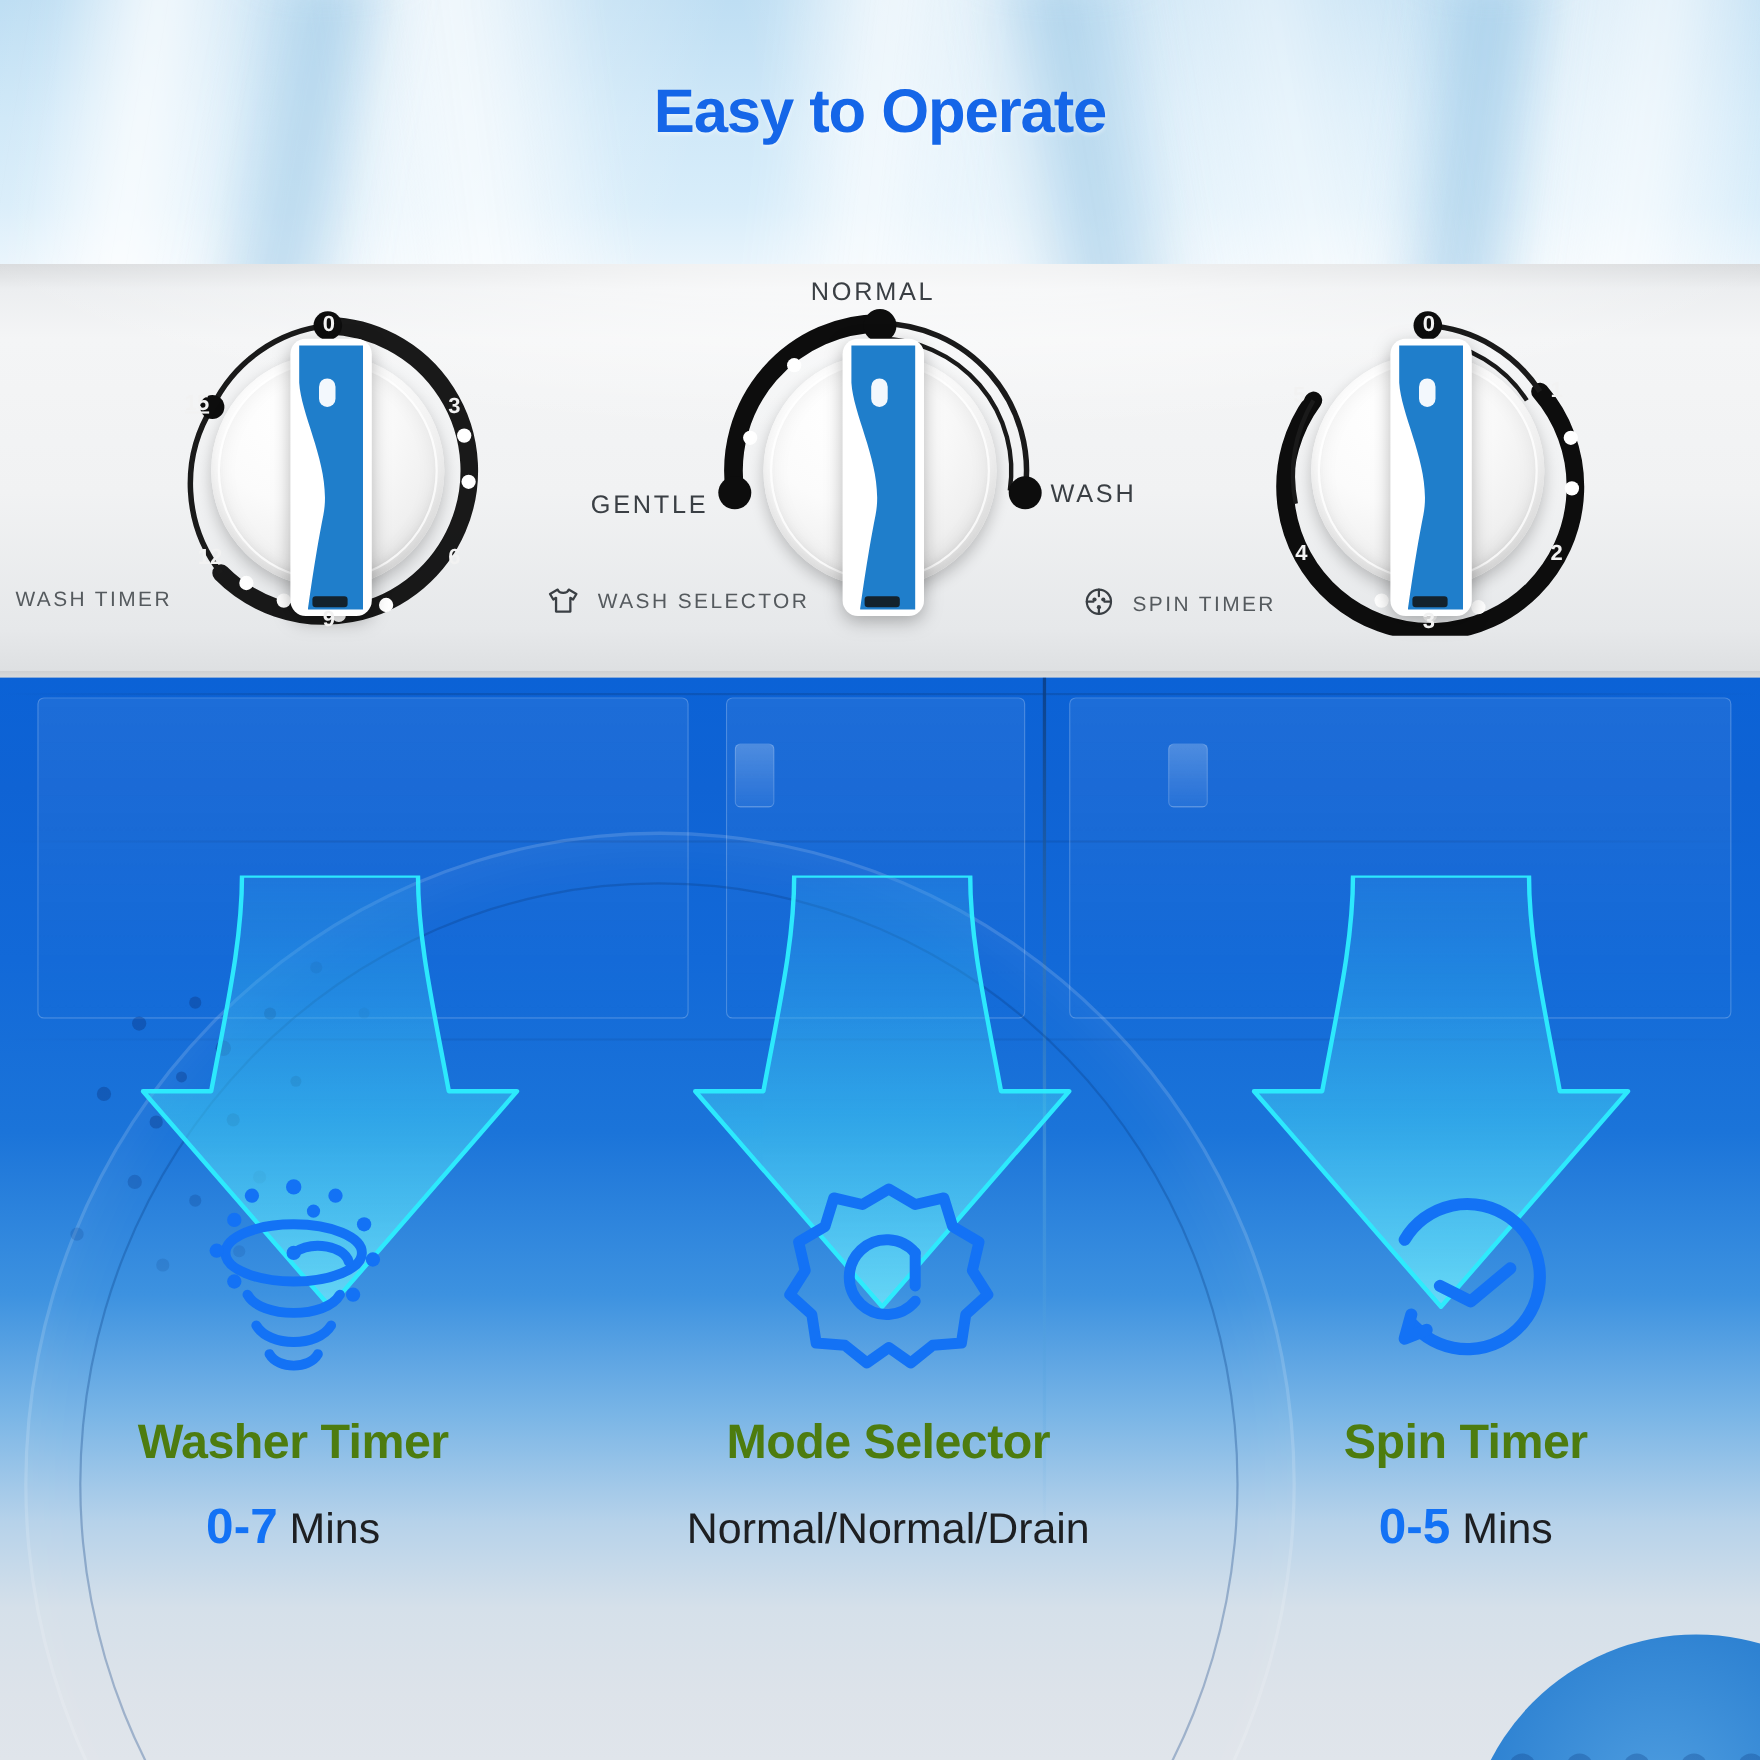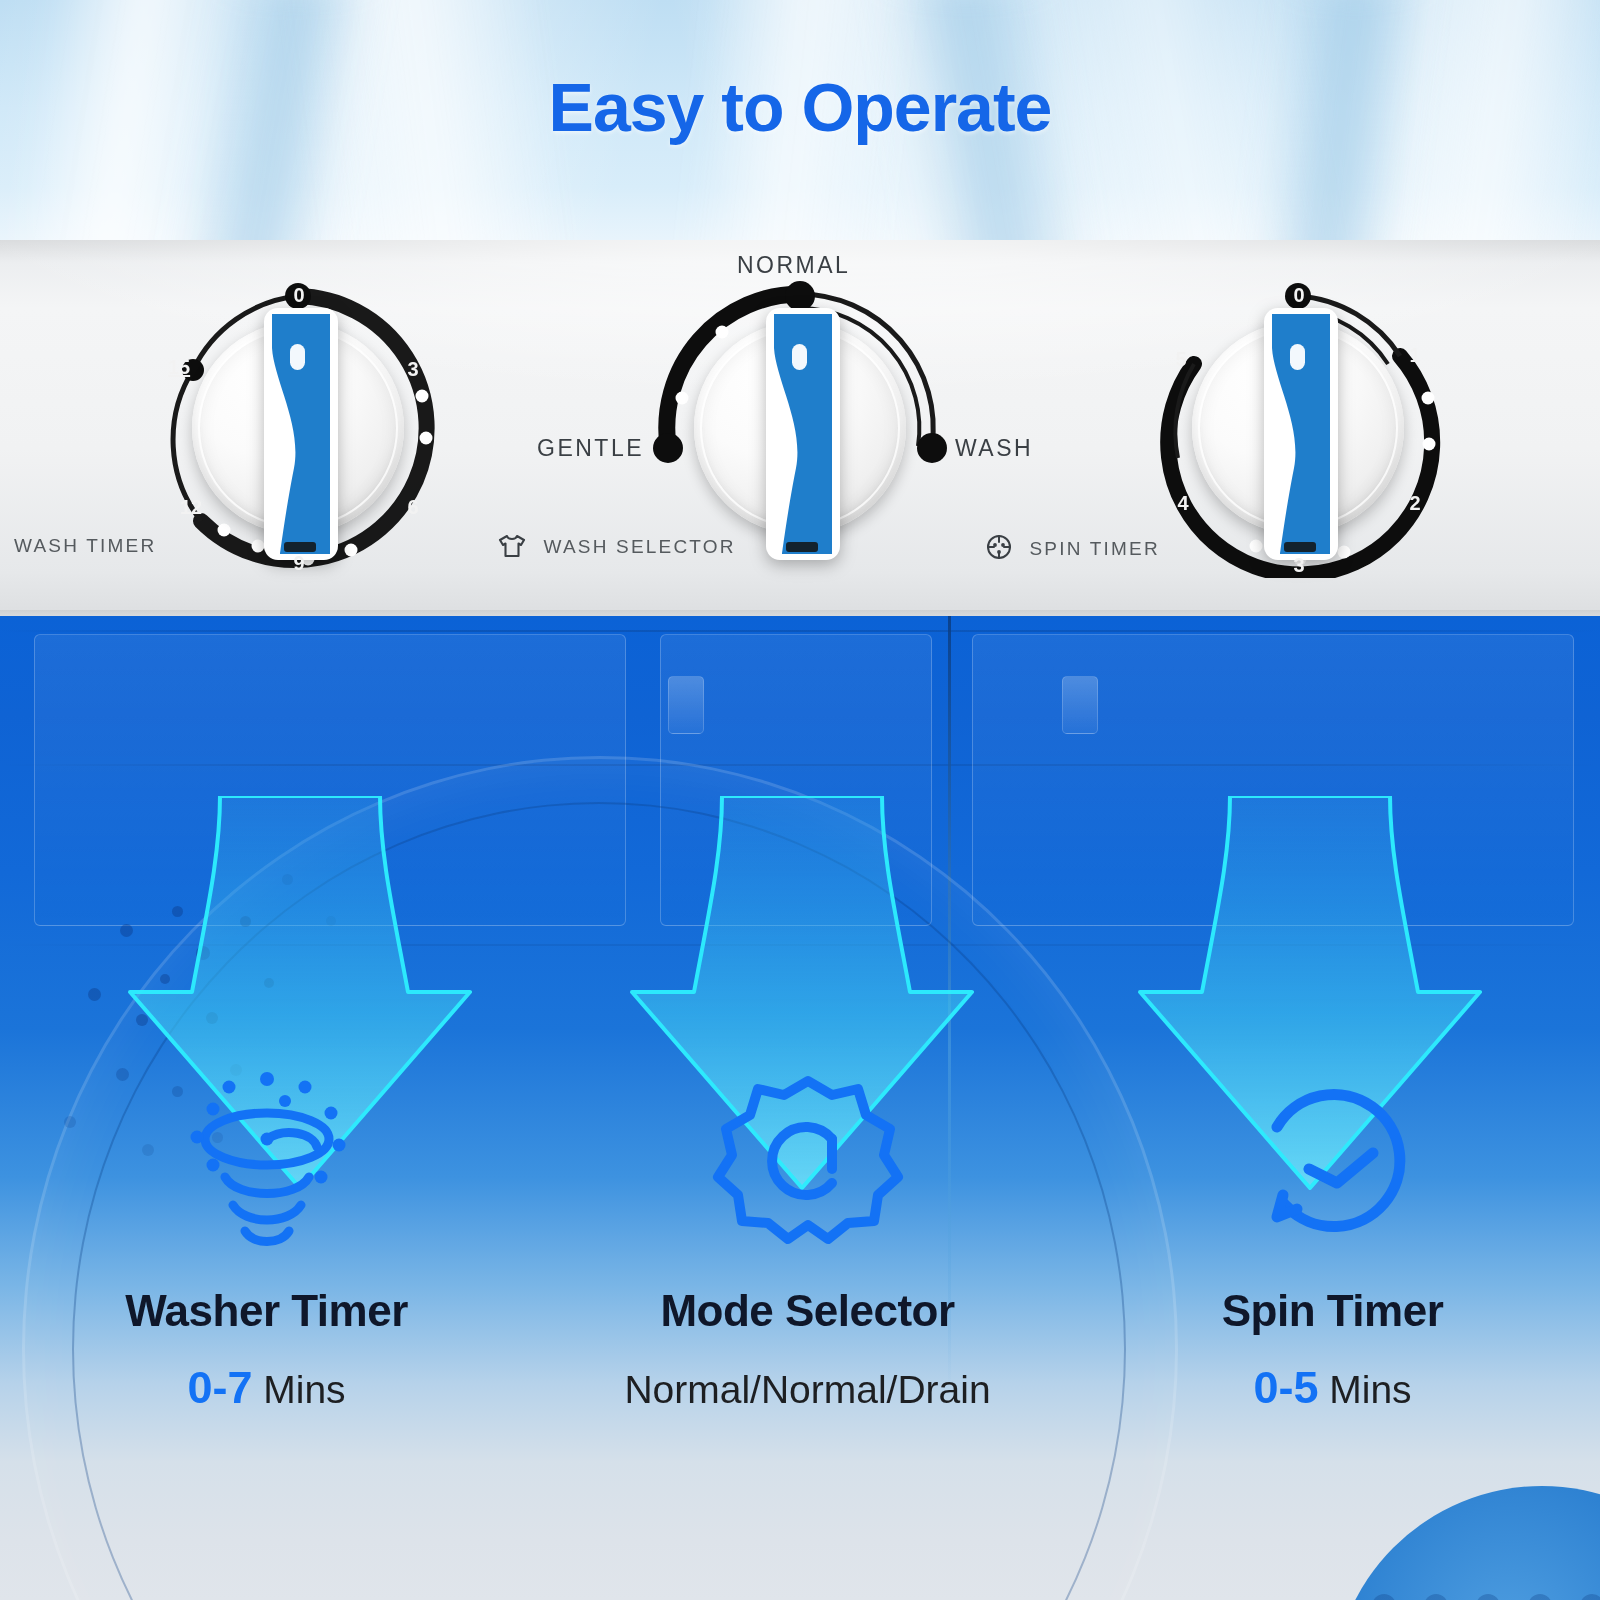--- a/index.html
+++ b/index.html
@@ -33,21 +33,21 @@
     position:absolute;top:-20px;height:300px;
     background:linear-gradient(90deg, rgba(120,180,220,0) 0%, rgba(120,180,220,.45) 50%, rgba(120,180,220,0) 100%);
     filter:blur(18px);
   }
   .shade.s1{left:200px;width:150px;transform:skewX(-10deg);}
   .shade.s2{left:900px;width:170px;transform:skewX(9deg);}
   .shade.s3{left:1270px;width:140px;transform:skewX(-7deg);}
 
   .banner-title{
     position:absolute;left:0;right:0;top:68px;text-align:center;
-    font-size:68px;font-weight:bold;letter-spacing:-1px;
+    font-size:56px;font-weight:bold;letter-spacing:-1px;
     color:#1566e8;
     text-shadow:0 2px 4px rgba(255,255,255,.55);
     white-space:nowrap;
   }
 
   
   .panel{
     position:absolute;left:0;top:240px;width:1600px;height:378px;
     background:
       linear-gradient(180deg,#d9dbdd 0%, #eceef0 6%, #f4f5f6 18%, #f1f2f3 55%, #e6e8ea 88%, #dcdee0 100%);
@@ -174,21 +174,21 @@
   }
 
   
   .arrow{position:absolute;}
 
   
   .features{position:absolute;left:0;top:1060px;width:1600px;height:520px;}
   .feat{position:absolute;top:0;width:533px;text-align:center;}
   .feat .ico{height:200px;display:block;margin:0 auto;}
   .feat .title{
-    margin-top:26px;font-size:44px;font-weight:bold;color:#0f172a;letter-spacing:-.5px;
+    margin-top:26px;font-size:44px;font-weight:bold;color:#4d7c0f;letter-spacing:-.5px;
   }
   .feat .sub{
     margin-top:26px;font-size:39px;color:#1d1f22;white-space:nowrap;
   }
   .feat .sub .num{color:#1372f5;font-weight:bold;font-size:45px;}
   .feat .sub .unit{font-weight:normal;}
 </style>
 </head>
 <body>
 
@@ -265,21 +265,21 @@
       </svg>
       <div class="knob-body"></div>
       <div class="blade">
         <svg class="wave" viewBox="0 0 74 252">
           <path d="M8 6 H66 V246 H16 C16 246 22 200 30 160 C38 118 10 72 8 40 Z" fill="#1f7ecb"></path>
         </svg>
         <div class="dot"></div>
         <div class="foot"></div>
       </div>
       <div class="mode-label" style="left:87px;top:-26px;">NORMAL</div>
-      <div class="mode-label" style="left:-113px;top:157px;">GENTLE</div>
+      <div class="mode-label" style="left:-113px;top:167px;">GENTLE</div>
       <div class="mode-label" style="left:305px;top:157px;">WASH</div>
     </div>
     <div class="knob-caption" style="left:497px;top:293px;">
       <span class="caption-icon">
         <svg width="30" height="26" viewBox="0 0 30 26">
           <path d="M10 3 L3 7 L6 12 L8.5 10.5 V23 H21.5 V10.5 L24 12 L27 7 L20 3
                    C20 3 19 6 15 6 C11 6 10 3 10 3 Z" fill="none" stroke="#3a3f44" stroke-width="2.1" stroke-linejoin="round"></path>
         </svg>
       </span>
       <span>WASH SELECTOR</span>

